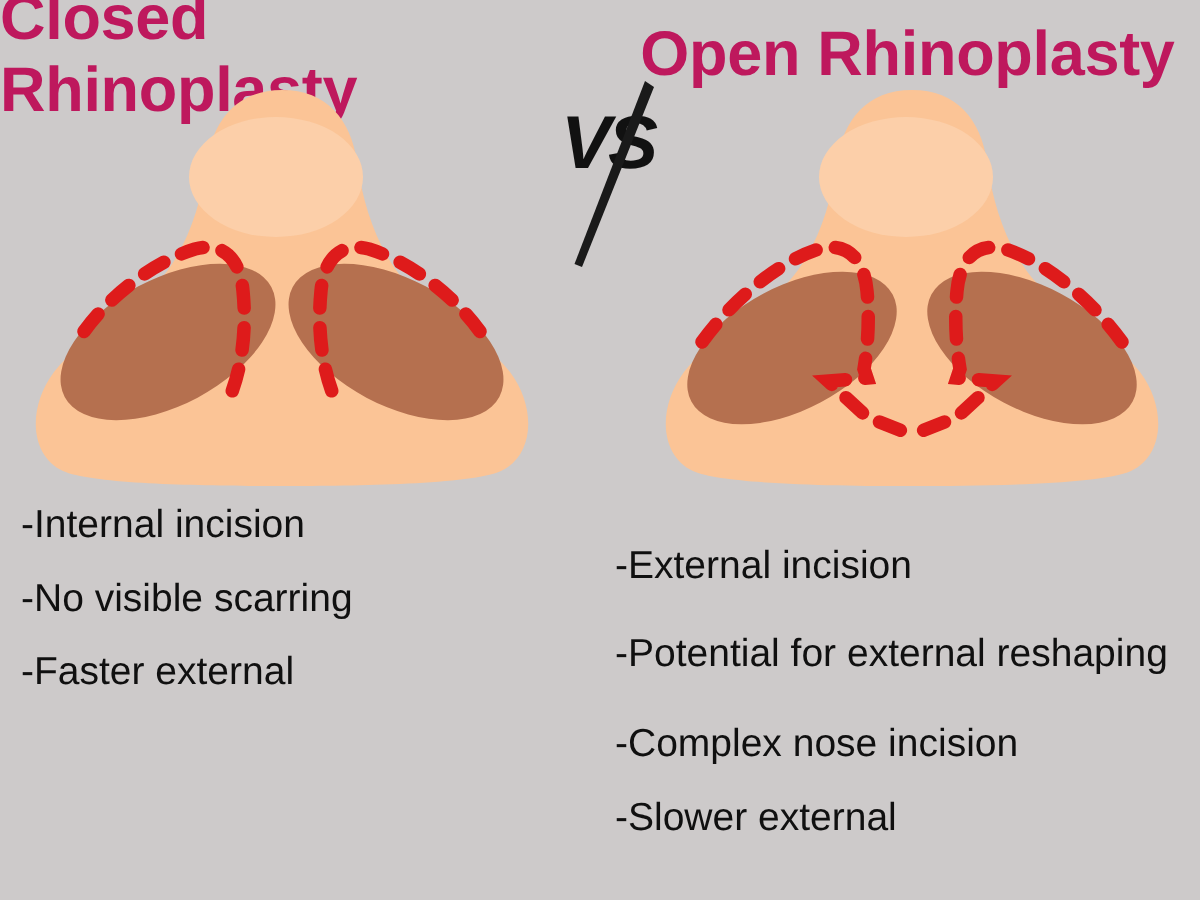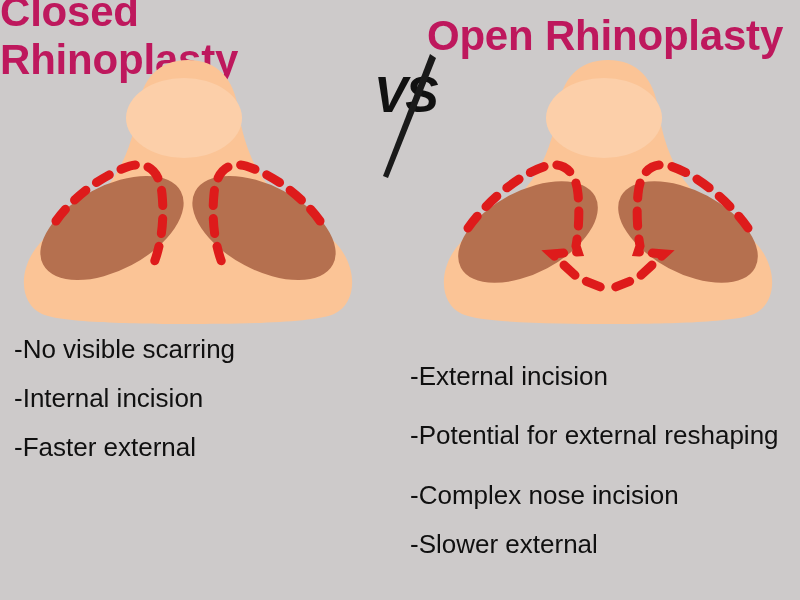--- a/index.html
+++ b/index.html
@@ -213,22 +213,22 @@
                  L210 222
                  L180 234"></path>
       </g>
     </svg>
 
   </div>
 
   <div class="lists">
 
     <div class="bullet-col bullet-col-left">
+      <div class="bullet">-Internal incision</div>
       <div class="bullet">-No visible scarring</div>
-      <div class="bullet">-Internal incision</div>
       <div class="bullet">-Faster external</div>
     </div>
 
     <div class="bullet-col bullet-col-right">
       <div class="bullet">-External incision</div>
       <div class="bullet wrap">-Potential for external reshaping</div>
       <div class="bullet">-Complex nose incision</div>
       <div class="bullet">-Slower external</div>
     </div>
 

